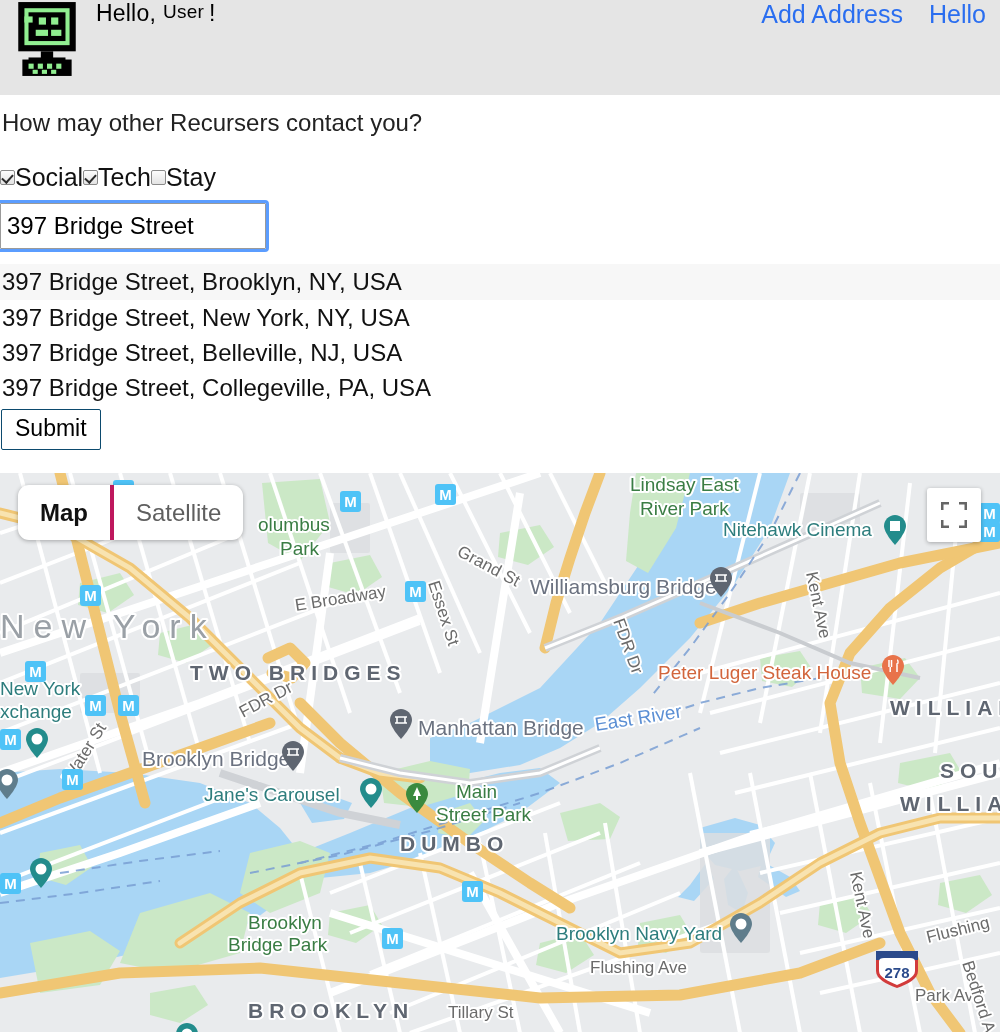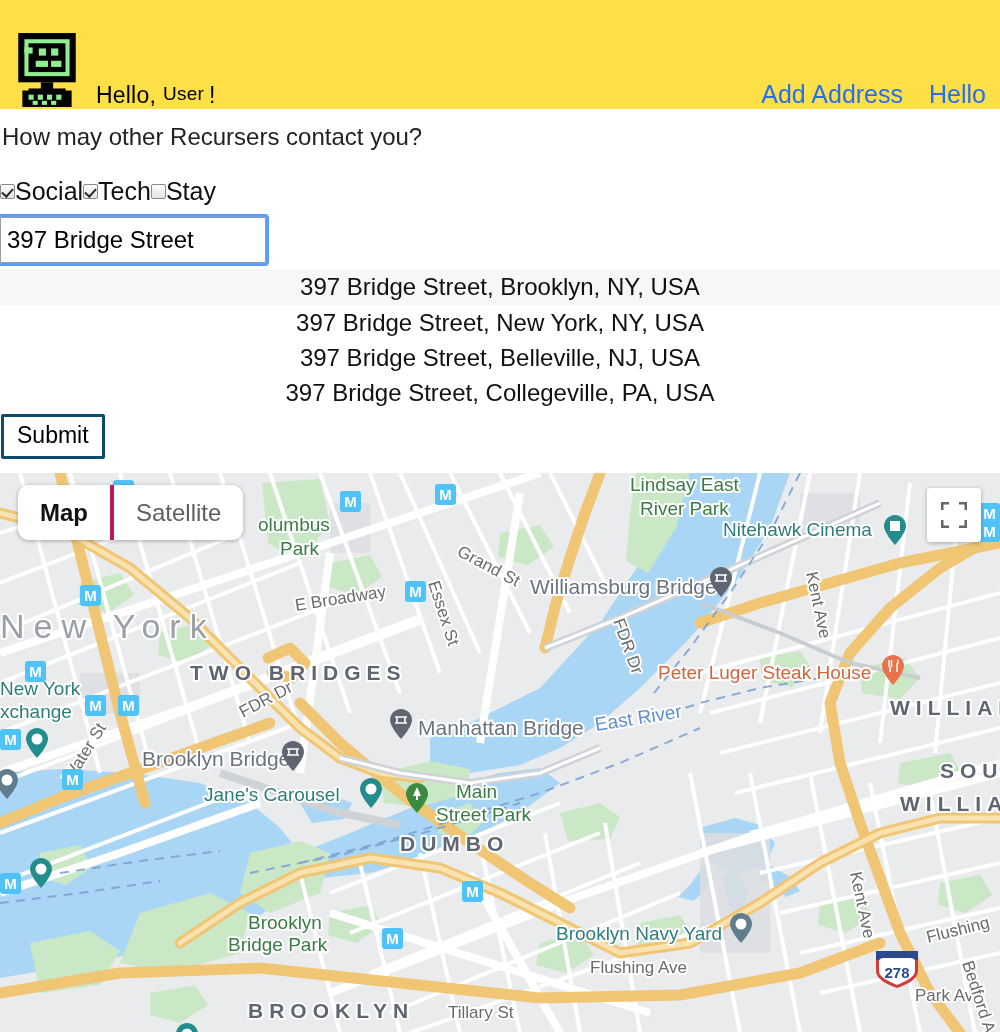--- a/index.html
+++ b/index.html
@@ -5,22 +5,22 @@
   * { box-sizing: border-box; }
   html, body { margin:0; padding:0; }
   body {
     width:1000px; height:1032px;
     font-family:"Liberation Sans", sans-serif;
     background:#fff; overflow:hidden; position:relative;
   }
 
   
   .header {
-    height:109px; background:#fde047;
-    display:flex; align-items:flex-end; padding:0 14px 0 14px;
+    height:95px; background:#e5e5e5;
+    display:flex; align-items:flex-start; padding:0 14px 0 14px;
     position:relative;
   }
   .logo { width:66px; height:78px; flex:0 0 auto; margin-right:16px; }
   .greeting { font-size:23px; color:#000; display:flex; align-items:baseline; letter-spacing:0.2px;}
   .greeting .hello { font-size:23px; }
   .greeting .uname { font-size:19px; margin:0 5px 0 7px; position:relative; top:-3px; }
   .greeting .bang { font-size:23px; }
   .header-links { margin-left:auto; display:flex; align-items:center; gap:26px; }
   .header-links a {
     color:#2a6ef0; font-size:25px; text-decoration:none; white-space:nowrap;
@@ -50,32 +50,32 @@
 
   .input-wrap { margin-top:13px; width:224px; }
   .addr-input {
     width:266px; height:46px; font-size:24px; color:#000;
     padding:2px 6px; border:1px solid #9a9a9a; background:#fff;
     outline:3px solid #5b9dff; outline-offset:0px;
     font-family:"Liberation Sans", sans-serif;
     border-radius:1px;
   }
 
-  .suggestions { margin-top:6px; width:100%;text-align:center; }
+  .suggestions { margin-top:15px; width:100%; }
   .sugg {
     font-size:24px; color:#111; padding:3px 2px 3px 2px;
     line-height:1.22; white-space:nowrap;
   }
   .sugg.active { background:#f7f7f7; }
 
   .submit-btn {
     margin-top:4px; margin-left:1px;
     font-size:23px; font-family:"Liberation Sans", sans-serif;
     padding:5px 13px 7px 13px; background:#fff;
-    border:3px solid #0c4a6e; color:#000; cursor:pointer;
+    border:1px solid #0c4a6e; color:#000; cursor:pointer;
     border-radius:2px;
   }
 
   
   .map {
     position:absolute; left:0; right:0; top:473px; bottom:0;
     background:#eaeaea; overflow:hidden;
   }
   .map svg { display:block; }
 

